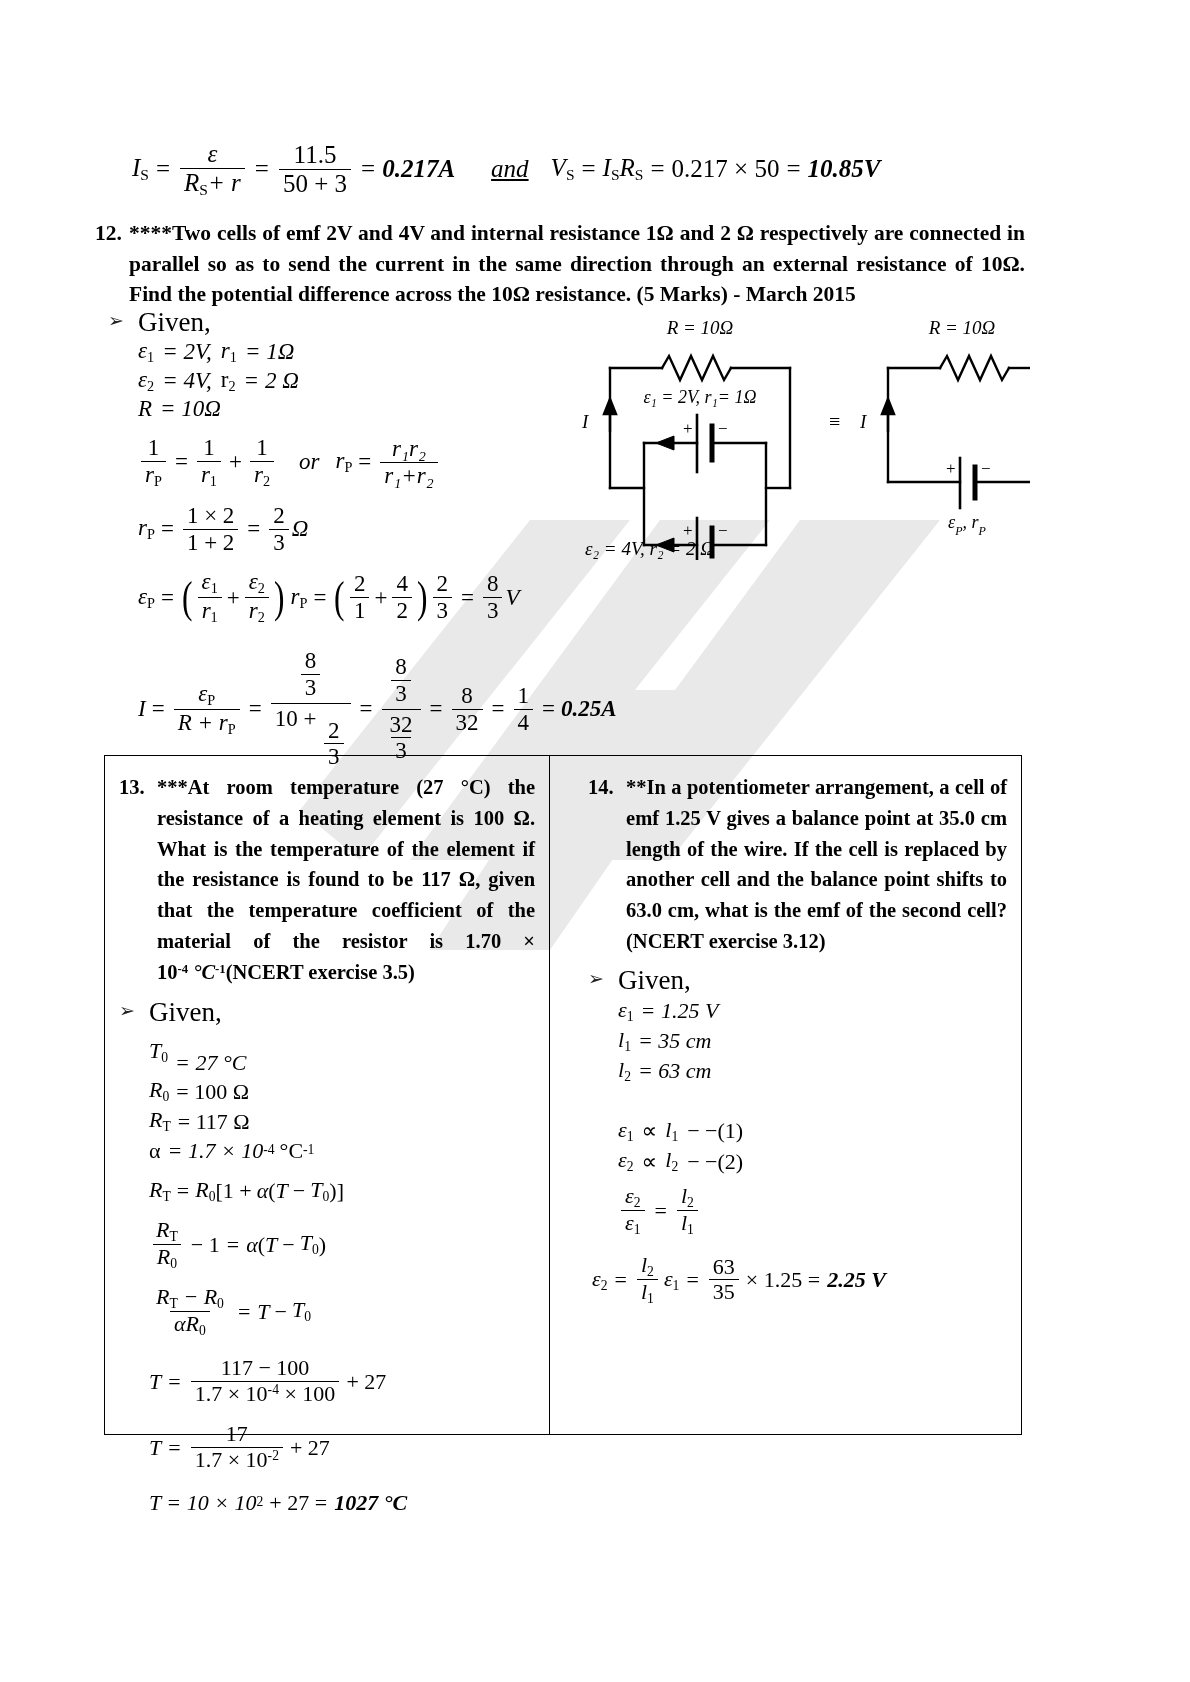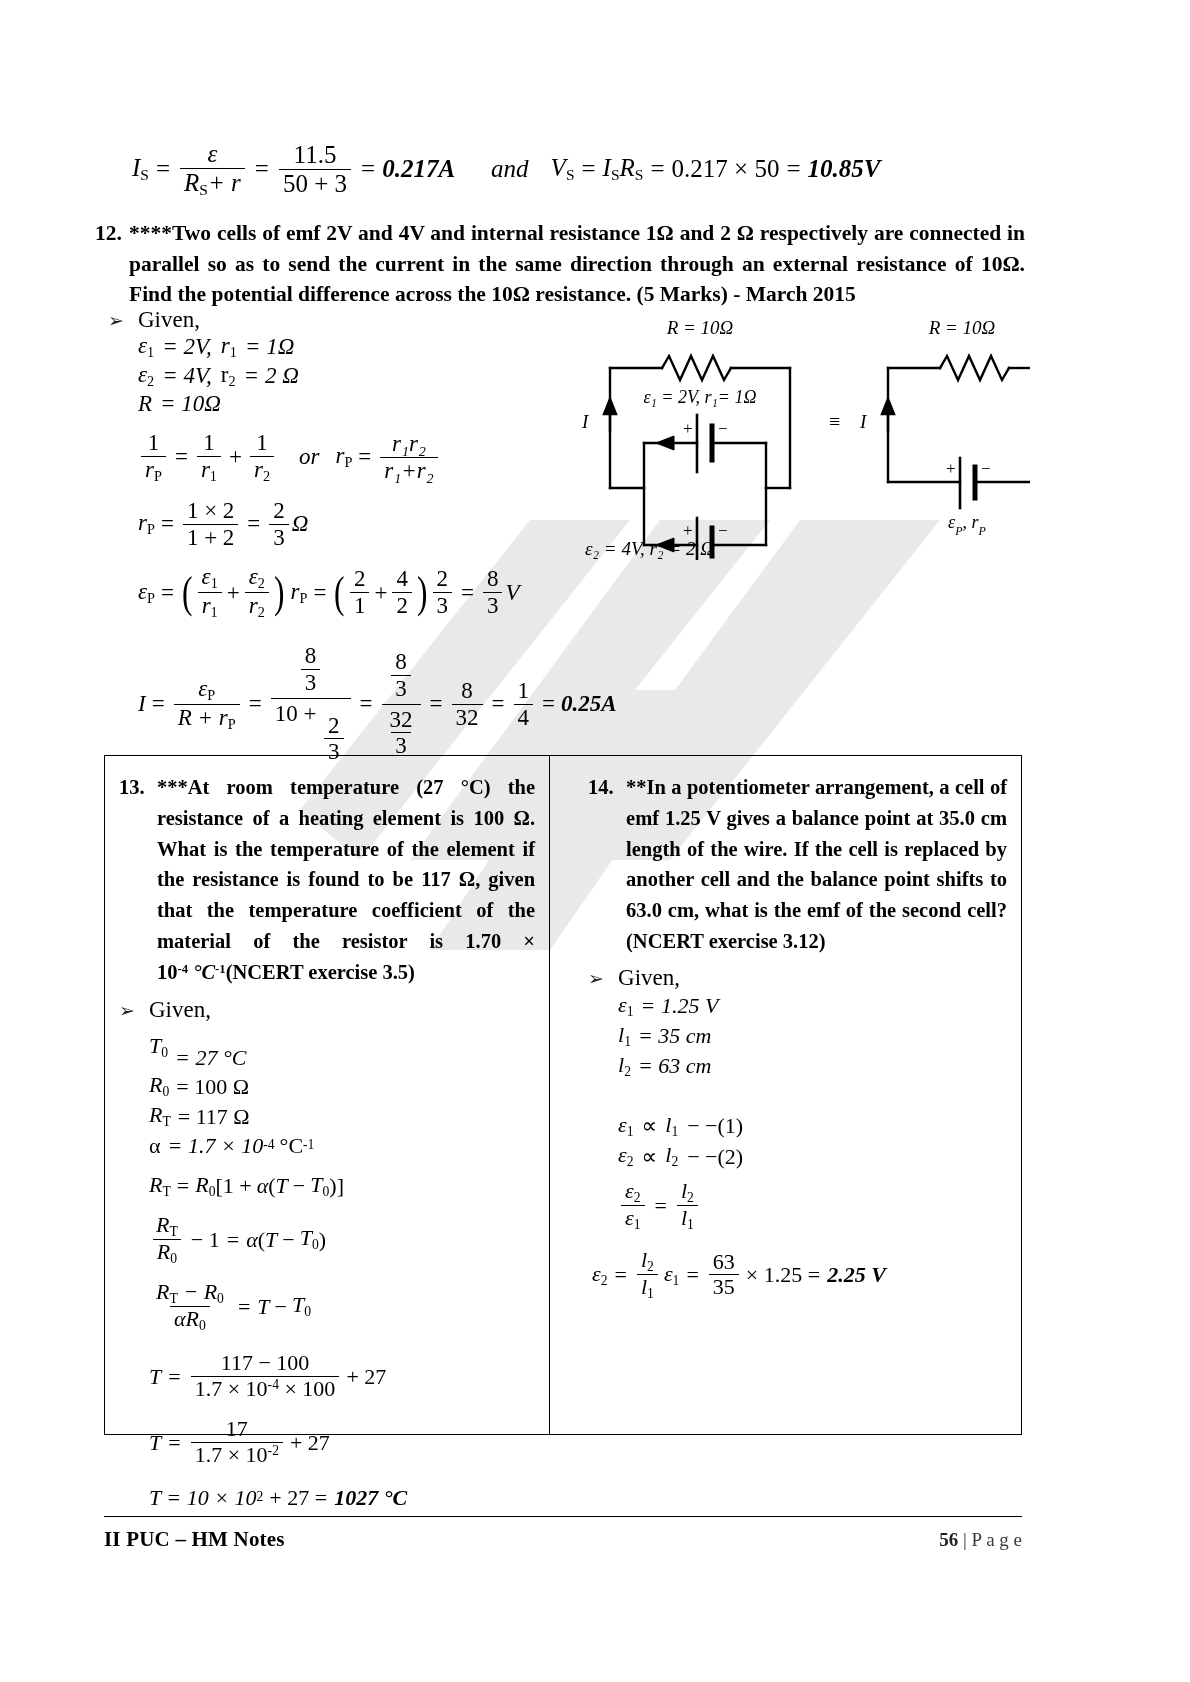--- a/index.html
+++ b/index.html
@@ -88,21 +88,21 @@
     padding-top: 2px;
   }
 
   
   #q12-math {
     position: absolute;
     left: 108px; top: 305px;
     width: 440px;
     z-index: 2;
   }
-  .given-label { font-size: 23px; font-family:"Liberation Serif", serif; }
+  .given-label { font-size: 27px; font-family:"Liberation Serif", serif; }
 
   
   #circuits {
     position: absolute;
     left: 552px; top: 300px;
     width: 478px; height: 260px;
     z-index: 2;
   }
   
   #qtable {
@@ -171,21 +171,21 @@
         <span class="num mi">ε</span>
         <span class="den mi"><span>R</span><sub>S</sub><span>+ r</span></span>
       </span>
       <span style="margin:0 7px;">=</span>
       <span class="frac">
         <span class="num mn">11.5</span>
         <span class="den mn">50 + 3</span>
       </span>
       <span style="margin:0 7px;">=</span>
       <span class="mi bold">0.217A</span>
-      <span class="mi" style="margin-left:36px;">and</span>
+      <span class="mi" style="margin-left:36px;text-decoration:underline;">and</span>
       <span class="mi" style="margin-left:22px;"><span>V</span><sub>S</sub></span>
       <span style="margin:0 7px;">=</span>
       <span class="mi"><span>I</span><sub>S</sub><span>R</span><sub>S</sub></span>
       <span style="margin:0 7px;">=</span>
       <span class="mn">0.217 × 50</span>
       <span style="margin:0 7px;">=</span>
       <span class="mi bold">10.85V</span>
     </div>
   </div>
 
@@ -602,25 +602,14 @@
             <span class="num mn">63</span>
             <span class="den mn">35</span>
           </span>
           <span class="mn" style="margin-left:4px;">× 1.25 =</span>
           <span class="mi bold" style="margin-left:7px;">2.25 V</span>
         </div>
       </div>
     </div>
   </div>
 
-  <div id="footer">
-    <div class="footer-rule"></div>
-    <div class="footer-row">
-      <div class="footer-left">II PUC – HM Notes</div>
-      <div class="footer-right">
-        <span class="pg">56</span>
-        <span>|</span>
-        <span>P a g e</span>
-      </div>
-    </div>
-  </div>
 
 </div>
 
 </body></html>

